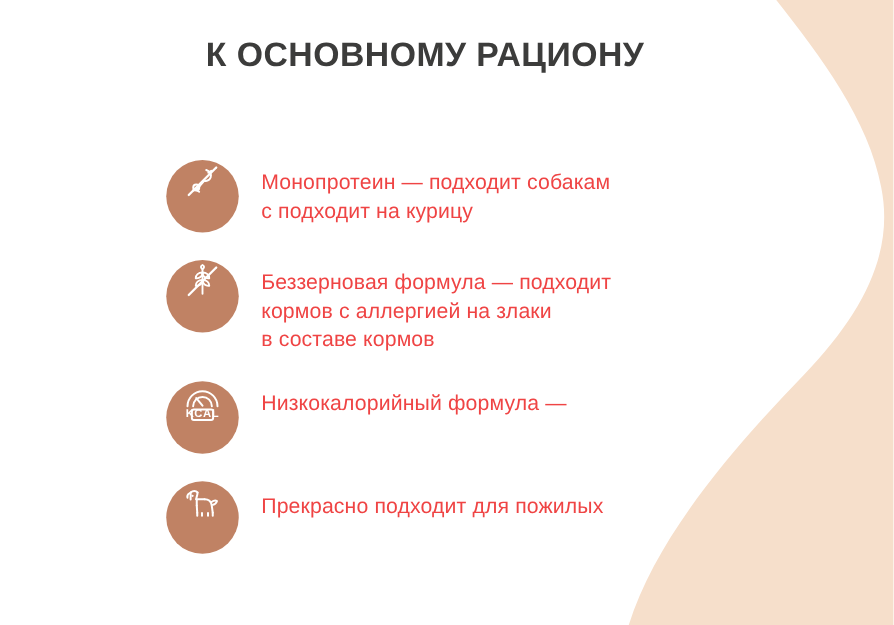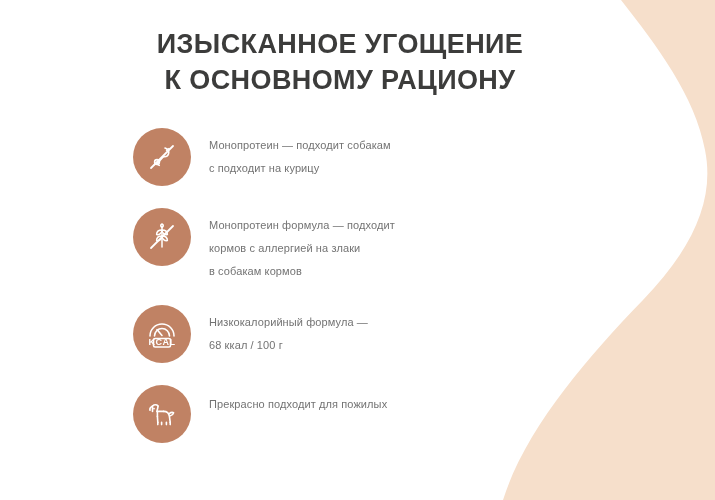--- a/index.html
+++ b/index.html
@@ -73,30 +73,30 @@
   .feature:last-child {
     margin-bottom: 0;
   }
   .badge {
     flex: 0 0 auto;
     width: 58px;
     height: 58px;
     border-radius: 50%;
     background: #c08264;
     display: flex;
-    align-items: center;
+    align-items: flex-start;
     justify-content: center;
     margin-right: 18px;
   }
   .badge svg {
     display: block;
   }
   .feature-text {
-    color: #737373;
-    font-size: 11px;
+    color: #ef4444;
+    font-size: 17px;
     line-height: 23px;
     padding-top: 6px;
     letter-spacing: 0.1px;
   }
   .feature-text .tline {
     display: block;
     white-space: nowrap;
   }
   .ft-4 { padding-top: 8px; }
   .kcal-word {
@@ -114,21 +114,20 @@
 
   <div class="blob-wrap">
     <svg width="340" height="500" viewBox="0 0 340 500" xmlns="http://www.w3.org/2000/svg">
       <path d="M340,0 L340,500 L128,500 C150,430 210,360 268,300 C318,248 340,200 330,150 C320,96 282,46 246,0 Z" fill="#f6dfcb"></path>
     </svg>
   </div>
 
   <div class="content">
 
     <div class="title">
-      <span class="line">ИЗЫСКАННОЕ УГОЩЕНИЕ</span>
       <span class="line">К ОСНОВНОМУ РАЦИОНУ</span>
     </div>
 
     <div class="features">
 
       <div class="feature">
         <div class="badge">
           <span>
             <svg width="34" height="34" viewBox="0 0 34 34" xmlns="http://www.w3.org/2000/svg">
               <g fill="none" stroke="#ffffff" stroke-width="1.6" stroke-linecap="round" stroke-linejoin="round">
@@ -159,43 +158,42 @@
                 <path d="M17 10 c3.4 0 5.4 2 5.4 4.6 c-2.8 0.4 -5.4 -1.4 -5.4 -4.6z"></path>
                 <path d="M17 16 c-3.4 0 -5.4 2 -5.4 4.6 c2.8 0.4 5.4 -1.4 5.4 -4.6z"></path>
                 <path d="M17 16 c3.4 0 5.4 2 5.4 4.6 c-2.8 0.4 -5.4 -1.4 -5.4 -4.6z"></path>
                 <path d="M17 7.4 c-1.6 -1.2 -1.8 -2.4 0 -3.4 c1.8 1 1.6 2.2 0 3.4z"></path>
               </g>
               <line x1="6" y1="28" x2="28" y2="6" stroke="#ffffff" stroke-width="1.8" stroke-linecap="round"></line>
             </svg>
           </span>
         </div>
         <div class="feature-text">
-          <span class="tline">Монопротеин формула — подходит</span>
+          <span class="tline">Беззерновая формула — подходит</span>
           <span class="tline">кормов с аллергией на злаки</span>
-          <span class="tline">в собакам кормов</span>
+          <span class="tline">в составе кормов</span>
         </div>
       </div>
 
       <div class="feature">
         <div class="badge">
           <span>
             <svg width="36" height="36" viewBox="0 0 36 36" xmlns="http://www.w3.org/2000/svg">
               <g fill="none" stroke="#ffffff" stroke-width="1.6" stroke-linecap="round">
                 <path d="M6 20 A12 12 0 0 1 30 20"></path>
                 <path d="M10.5 20 A7.5 7.5 0 0 1 25.5 20"></path>
                 <path d="M18 19.5 L13 13.5"></path>
               </g>
               <rect x="9.5" y="22.5" width="17" height="8.5" rx="1.6" fill="none" stroke="#ffffff" stroke-width="1.6"></rect>
               <text class="kcal-word" x="18" y="28.7" text-anchor="middle">KCAL</text>
             </svg>
           </span>
         </div>
         <div class="feature-text">
           <span class="tline">Низкокалорийный формула —</span>
-          <span class="tline">68 ккал / 100 г</span>
         </div>
       </div>
 
       <div class="feature">
         <div class="badge">
           <span>
             <svg width="36" height="34" viewBox="0 0 36 34" xmlns="http://www.w3.org/2000/svg">
               <g fill="none" stroke="#ffffff" stroke-width="1.6" stroke-linecap="round" stroke-linejoin="round">
                 <path d="M8.5 9 l0 5.5"></path>
                 <path d="M8.5 9 c1.8 -1.6 4.2 -1.6 5.6 0"></path>

